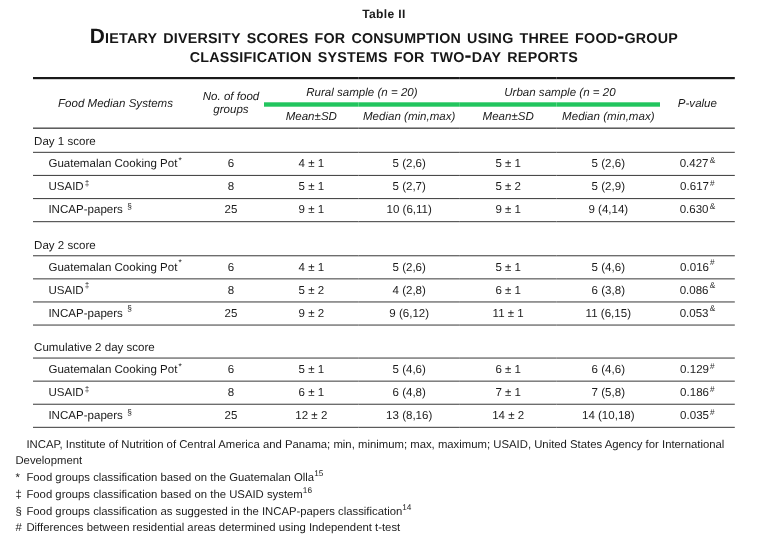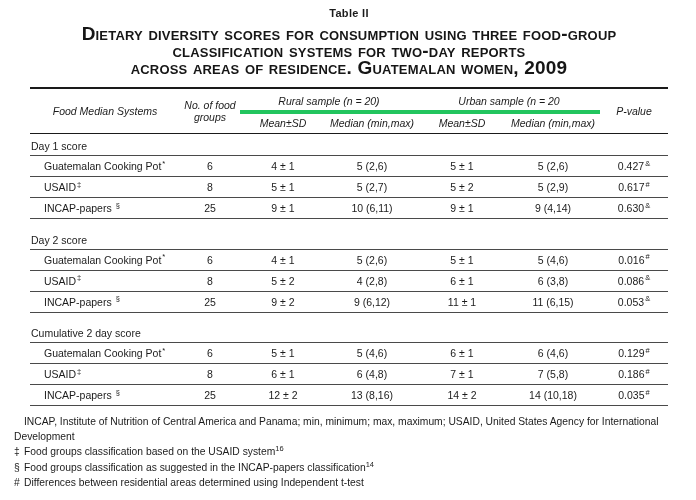--- a/index.html
+++ b/index.html
@@ -68,21 +68,20 @@
   .footnote sup { font-size: 7.5px; }
 </style>
 </head>
 <body>
 
 <div class="page">
 
   <div class="caption">
     <div class="table-number">Table II</div>
     <div class="caption-text">Dietary diversity scores for consumption using three food-group classification systems for two-day reports</div>
-    <div class="caption-text">across areas of residence. Guatemalan women, 2009</div>
   </div>
 
   <table>
     <colgroup>
       <col class="c-name">
         <col class="c-groups">
         <col class="c-rmean">
         <col class="c-rmed">
         <col class="c-umean">
         <col class="c-umed">
@@ -202,18 +201,19 @@
         <td>14 ± 2</td>
         <td>14 (10,18)</td>
         <td><span>0.035</span><sup>#</sup></td>
       </tr>
 
     </tbody>
   </table>
 
   <div class="footnotes">
     <div class="footnote"><span class="marker"></span><span>INCAP, Institute of Nutrition of Central America and Panama; min, minimum; max, maximum; USAID, United States Agency for International Development</span><sup></sup></div>
+    <div class="footnote"><span class="marker">*</span><span>Food groups classification based on the Guatemalan Olla</span><sup>15</sup></div>
     <div class="footnote"><span class="marker">‡</span><span>Food groups classification based on the USAID system</span><sup>16</sup></div>
     <div class="footnote"><span class="marker">§</span><span>Food groups classification as suggested in the INCAP-papers classification</span><sup>14</sup></div>
     <div class="footnote"><span class="marker">#</span><span>Differences between residential areas determined using Independent t-test</span><sup></sup></div>
   </div>
 
 </div>
 
 </body></html>

